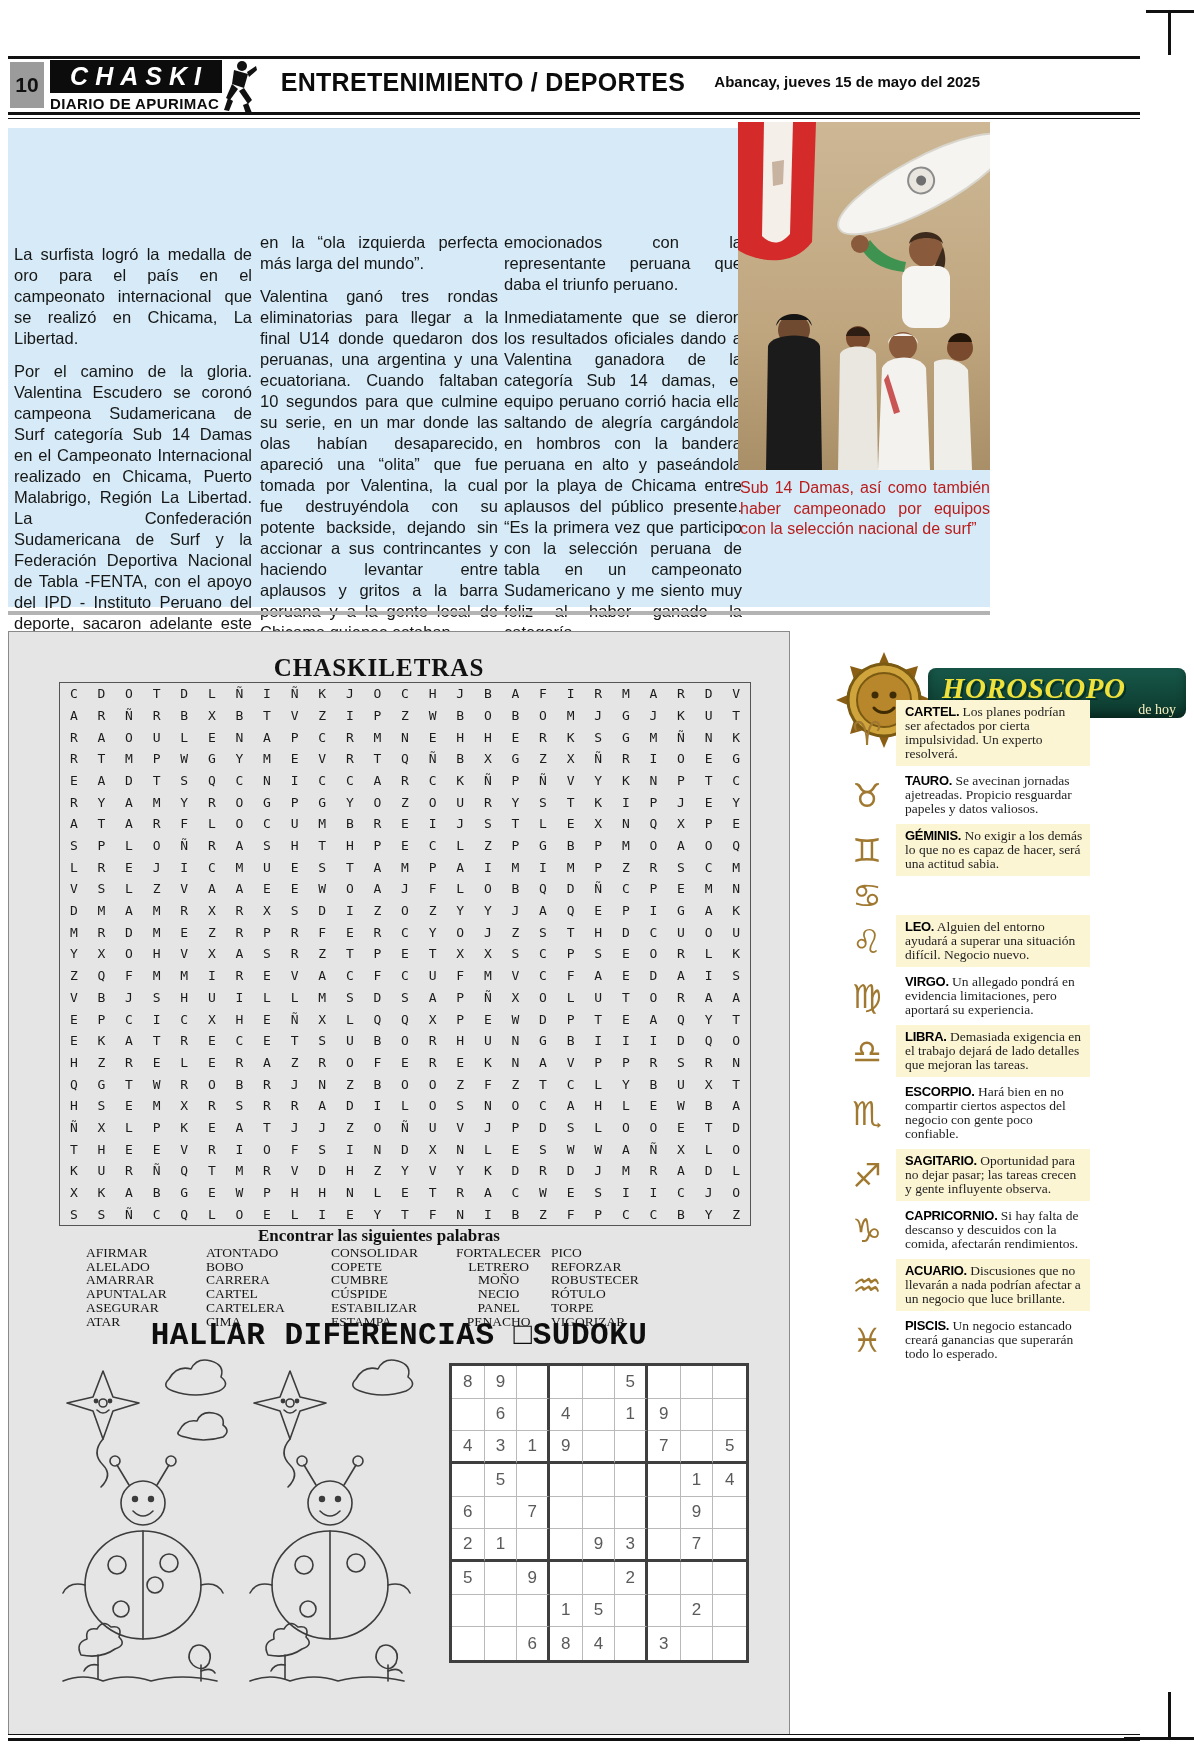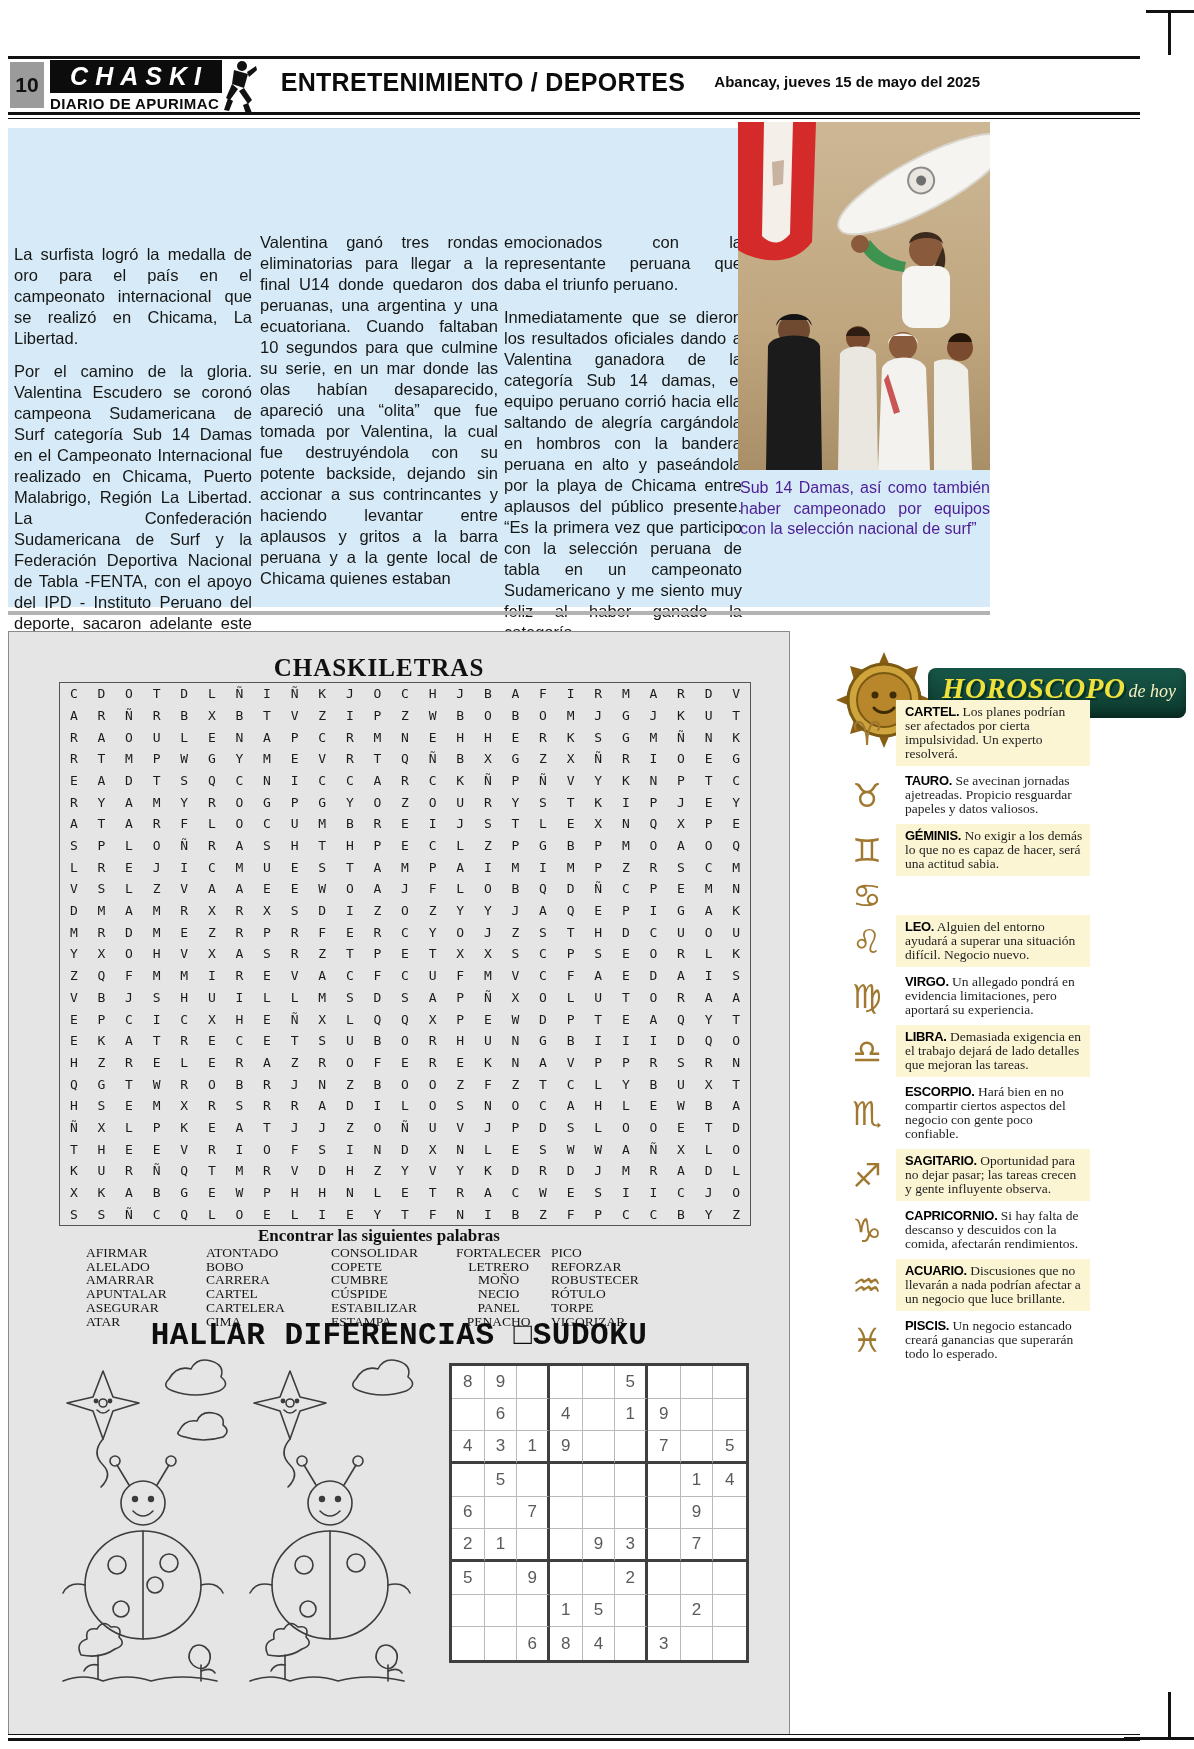--- a/index.html
+++ b/index.html
@@ -23,21 +23,21 @@
   .bluepanel{position:absolute;left:8px;top:128px;width:982px;height:479px;background:#d6ebf7;}
   .headline{position:absolute;left:10px;top:10px;width:726px;text-align:center;
             font-family:"Liberation Sans",sans-serif;font-weight:bold;font-style:italic;
             font-size:35px;line-height:39px;color:#10102e;letter-spacing:-1px;}
   .artcol{position:absolute;top:116px;width:238px;font-size:16.5px;line-height:21px;
           text-align:justify;color:#161616;}
   .artcol p{margin:0 0 12px 0;}
   .c1{left:6px;} .c2{left:252px;top:104px;} .c3{left:496px;top:104px;}
   .photo{position:absolute;left:730px;top:-6px;width:252px;height:348px;}
   .caption{position:absolute;left:732px;top:350px;width:250px;font-size:16px;line-height:20.5px;
-           text-align:justify;color:#4c1d95;}
+           text-align:justify;color:#b91c1c;}
 
   .grayrule{position:absolute;left:8px;top:611px;width:982px;height:4px;background:#b3b3b3;}
 
   
   .puzzlebox{position:absolute;left:8px;top:631px;width:780px;height:1102px;border:1px solid #8a8a8a;background:#e5e5e5;}
   .wstitle{position:absolute;left:0;top:22px;width:740px;text-align:center;
            font-family:"Liberation Serif",serif;font-weight:bold;font-size:25px;letter-spacing:1px;color:#111;}
   .wsgrid{position:absolute;left:50px;top:50px;width:690px;height:542px;border:1px solid #555;
           display:grid;grid-template-columns:repeat(25,1fr);grid-template-rows:repeat(25,1fr);}
   .wsgrid span{display:flex;align-items:center;justify-content:center;
@@ -61,22 +61,22 @@
                 font-size:17px;color:#5a5a5a;font-family:"Liberation Sans",sans-serif;}
   .sudoku .cell.br3{border-right:3px solid #3f3f3f;}
   .sudoku .cell.bb3{border-bottom:3px solid #3f3f3f;}
   .sudoku .cell.last-c{border-right:none;} .sudoku .cell.last-r{border-bottom:none;}
 
   
   .horo-banner{position:absolute;left:928px;top:668px;width:258px;height:50px;border-radius:8px;
                background:linear-gradient(180deg,#17584a,#0c382c);box-shadow:inset 0 -4px 8px rgba(0,0,0,.35);}
   .horo-title{position:absolute;left:14px;top:4px;font-family:"Liberation Serif",serif;font-weight:bold;font-style:italic;
               font-size:29px;color:#f0e13c;text-shadow:1px 1px 0 #074033,2px 2px 0 #052c23;letter-spacing:0.5px;}
-  .horo-sub{position:absolute;right:10px;bottom:16px;font-family:"Liberation Serif",serif;font-style:italic;
-            font-size:18px;color:#f7f0c0;}
+  .horo-sub{position:absolute;right:10px;bottom:0;font-family:"Liberation Serif",serif;
+            font-size:14px;color:#f7f0c0;}
   .sunicon{position:absolute;left:836px;top:652px;}
   .horo-list{position:absolute;left:838px;top:700px;width:252px;}
   .horo-entry{display:flex;align-items:center;margin-bottom:3px;}
   .horo-icon{width:58px;min-width:58px;text-align:center;font-family:"DejaVu Sans",sans-serif;
              font-size:33px;color:#a07830;line-height:1;}
   .horo-text{width:182px;font-family:"Liberation Serif",serif;font-size:13.5px;line-height:14px;
              color:#1e1e1e;padding:5px 6px 5px 9px;}
   .horo-entry.odd .horo-text{background:#fcf5d4;}
   .horo-sign{font-family:"Liberation Sans",sans-serif;font-weight:bold;font-size:13px;letter-spacing:-0.3px;color:#000;}
 
@@ -114,20 +114,21 @@
   <div class="dateline">Abancay, jueves 15 de mayo del 2025</div>
   <div class="rule" style="left:8px;top:112px;width:1132px;height:3px;"></div>
   <div class="rule" style="left:8px;top:118px;width:1132px;height:1px;"></div>
 
   <div class="bluepanel">
     <div class="artcol c1" id="artcol1">
         <p>La surfista logró la medalla de oro para el país en el campeonato internacional que se realizó en Chicama, La Libertad.</p>
         <p>Por el camino de la gloria. Valentina Escudero se coronó campeona Sudamericana de Surf categoría Sub 14 Damas en el Campeonato Internacional realizado en Chicama, Puerto Malabrigo, Región La Libertad. La Confederación Sudamericana de Surf y la Federación Deportiva Nacional de Tabla -FENTA, con el apoyo del IPD - Instituto Peruano del deporte, sacaron adelante este campeonato de altísimo nivel deportivo</p>
       </div>
     <div class="artcol c2" id="artcol2">
+        <p>en la “ola izquierda perfecta más larga del mundo”.</p>
         <p>Valentina ganó tres rondas eliminatorias para llegar a la final U14 donde quedaron dos peruanas, una argentina y una ecuatoriana. Cuando faltaban 10 segundos para que culmine su serie, en un mar donde las olas habían desaparecido, apareció una “olita” que fue tomada por Valentina, la cual fue destruyéndola con su potente backside, dejando sin accionar a sus contrincantes y haciendo levantar entre aplausos y gritos a la barra peruana y a la gente local de Chicama quienes estaban</p>
       </div>
     <div class="artcol c3" id="artcol3">
         <p>emocionados con la representante peruana que daba el triunfo peruano.</p>
         <p>Inmediatamente que se dieron los resultados oficiales dando a Valentina ganadora de la categoría Sub 14 damas, el equipo peruano corrió hacia ella saltando de alegría cargándola en hombros con la bandera peruana en alto y paseándola por la playa de Chicama entre aplausos del público presente. “Es la primera vez que participo con la selección peruana de tabla en un campeonato Sudamericano y me siento muy feliz al haber ganado la categoría</p>
       </div>
 
     <svg class="photo" viewBox="0 0 252 348" preserveAspectRatio="none">
       <defs>
         <linearGradient id="sand" x1="0" y1="0" x2="0" y2="1">

